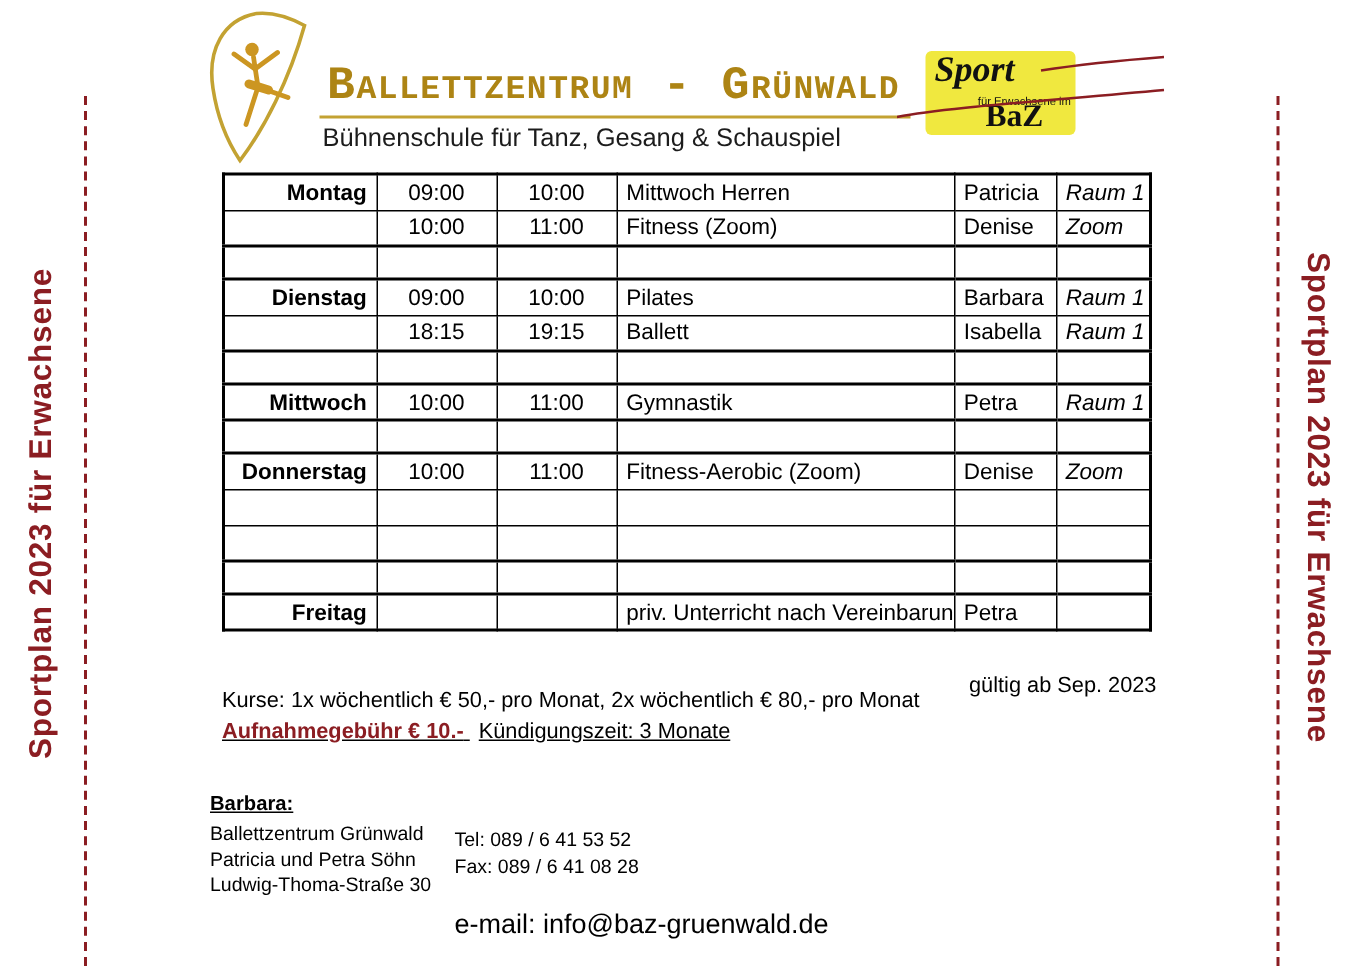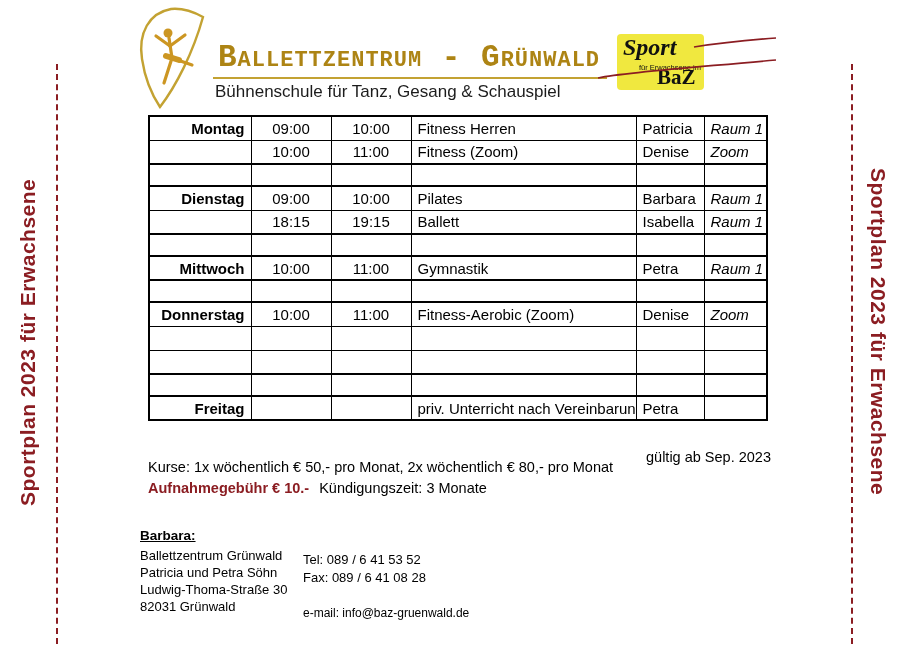--- a/index.html
+++ b/index.html
@@ -16,48 +16,48 @@
   .cut-right { left:851px; }
 
   
   .logo { position:absolute; left:133px; top:6px; width:76px; height:105px; }
   .page-title { position:absolute; left:218px; top:40px; font-family:Liberation Mono, monospace; font-variant:small-caps; font-weight:600; font-size:31px; letter-spacing:1px; color:#ad8414; white-space:nowrap; }
   .title-rule { position:absolute; left:213px; top:77px; width:394px; height:2px; background:#c3a232; }
   .subtitle { position:absolute; left:215px; top:82px; font-size:17px; font-weight:400; color:#1c1c1c; white-space:nowrap; }
 
   
   .baz-logo { position:absolute; left:598px; top:26px; width:182px; height:72px; }
-  .baz-box { position:absolute; left:19px; top:8px; width:87px; height:56px; background:#f0e83f; border-radius:4px;padding-left:48px; }
+  .baz-box { position:absolute; left:19px; top:8px; width:100px; height:56px; background:#f0e83f; border-radius:4px;padding-left:48px; }
   .baz-sport { position:absolute; left:6px; top:0px; font-family:"Liberation Serif", serif; font-style:italic; font-weight:bold; font-size:24px; color:#111; }
   .baz-small { position:absolute; right:3px; top:29px; font-size:7.5px; color:#111; white-space:nowrap; }
   .baz-baz { position:absolute; left:40px; top:31px; font-family:"Liberation Serif", serif; font-weight:bold; font-size:21px; color:#111; }
   .baz-curves { position:absolute; left:0; top:0; width:182px; height:72px; }
 
   
   table.schedule { position:absolute; left:148px; top:115px; width:618px; border-collapse:collapse; table-layout:fixed; border:2px solid #000; font-size:15px; }
   table.schedule td { border:1px solid #000; height:24px; padding:0 6px; white-space:nowrap; overflow:hidden; }
   table.schedule tr.sep td { height:22px; border-top:2px solid #000; border-bottom:2px solid #000; }
   td.col-day { text-align:right; font-weight:bold; }
   td.col-start, td.col-end { text-align:center; }
   td.col-activity { text-align:left; }
   td.col-instructor { text-align:left; }
   td.col-room { padding-right:9px;font-style:italic; }
 
   
   .valid-note { position:absolute; left:646px; top:449px; font-size:14.5px; }
   .pricing-1 { position:absolute; left:148px; top:459px; font-size:14.5px; white-space:nowrap; }
-  .pricing-2 { position:absolute; left:148px; top:480px; font-size:14.5px; white-space:nowrap; }
+  .pricing-2 { position:absolute; left:148px; top:480px; font-size:14.5px; white-space:nowrap;text-decoration:underline; }
   .fee { color:#8b1d22; font-weight:bold; }
   .notice { margin-left:6px; }
 
   
   .contact { position:absolute; left:140px; top:527px; font-size:13px; line-height:17px; }
   .contact-heading { font-size:13.5px; font-weight:bold; text-decoration:underline; margin-bottom:3px; }
   .telfax { position:absolute; left:303px; top:551px; font-size:13px; line-height:18px; white-space:nowrap; }
-  .email { position:absolute; left:303px; top:606px; font-size:12px; white-space:nowrap; }
+  .email { position:absolute; left:303px; top:606px; font-size:18px; white-space:nowrap; }
 </style>
 </head>
 <body>
 
 <div class="side-label side-left">Sportplan 2023 für Erwachsene</div>
 <div class="side-label side-right">Sportplan 2023 für Erwachsene</div>
 
 <div class="cutline cut-left"></div>
 <div class="cutline cut-right"></div>
 
@@ -99,21 +99,21 @@
       <col style="width:80px">
     <col style="width:225px">
       <col style="width:68px">
       <col style="width:63px">
   </colgroup>
   <tbody>
       <tr class="entry">
         <td class="col-day">Montag</td>
         <td class="col-start">09:00</td>
         <td class="col-end">10:00</td>
-        <td class="col-activity">Fitness Herren</td>
+        <td class="col-activity">Mittwoch Herren</td>
         <td class="col-instructor">Patricia</td>
         <td class="col-room">Raum 1</td>
       </tr>
       <tr class="entry">
         <td class="col-day"></td>
         <td class="col-start">10:00</td>
         <td class="col-end">11:00</td>
         <td class="col-activity">Fitness (Zoom)</td>
         <td class="col-instructor">Denise</td>
         <td class="col-room">Zoom</td>
@@ -214,19 +214,18 @@
 <div class="pricing-2">
   <span class="fee">Aufnahmegebühr € 10.-</span>
   <span class="notice">Kündigungszeit: 3 Monate</span>
 </div>
 
 <div class="contact">
   <div class="contact-heading">Barbara:</div>
   <div>Ballettzentrum Grünwald</div>
   <div>Patricia und Petra Söhn</div>
   <div>Ludwig-Thoma-Straße 30</div>
-  <div>82031 Grünwald</div>
 </div>
 <div class="telfax">
   <div>Tel:  089 / 6 41 53 52</div>
   <div>Fax: 089 / 6 41 08 28</div>
 </div>
 <div class="email">e-mail: info@baz-gruenwald.de</div>
 
 </body></html>

